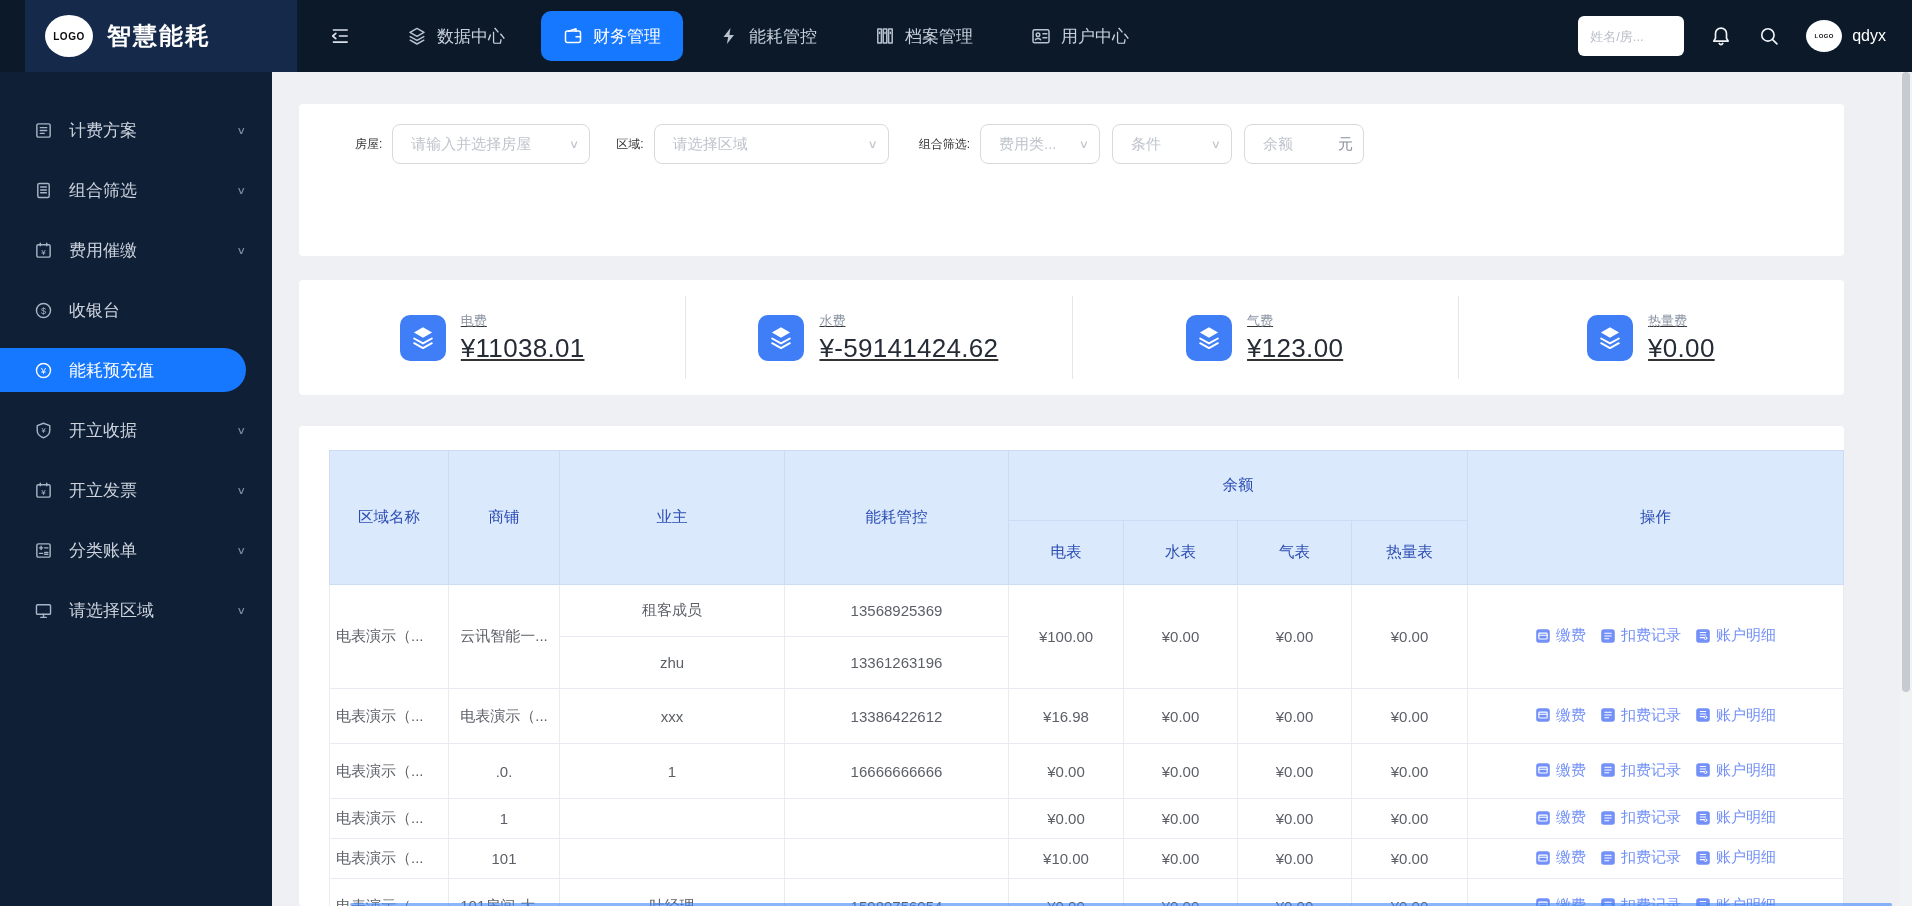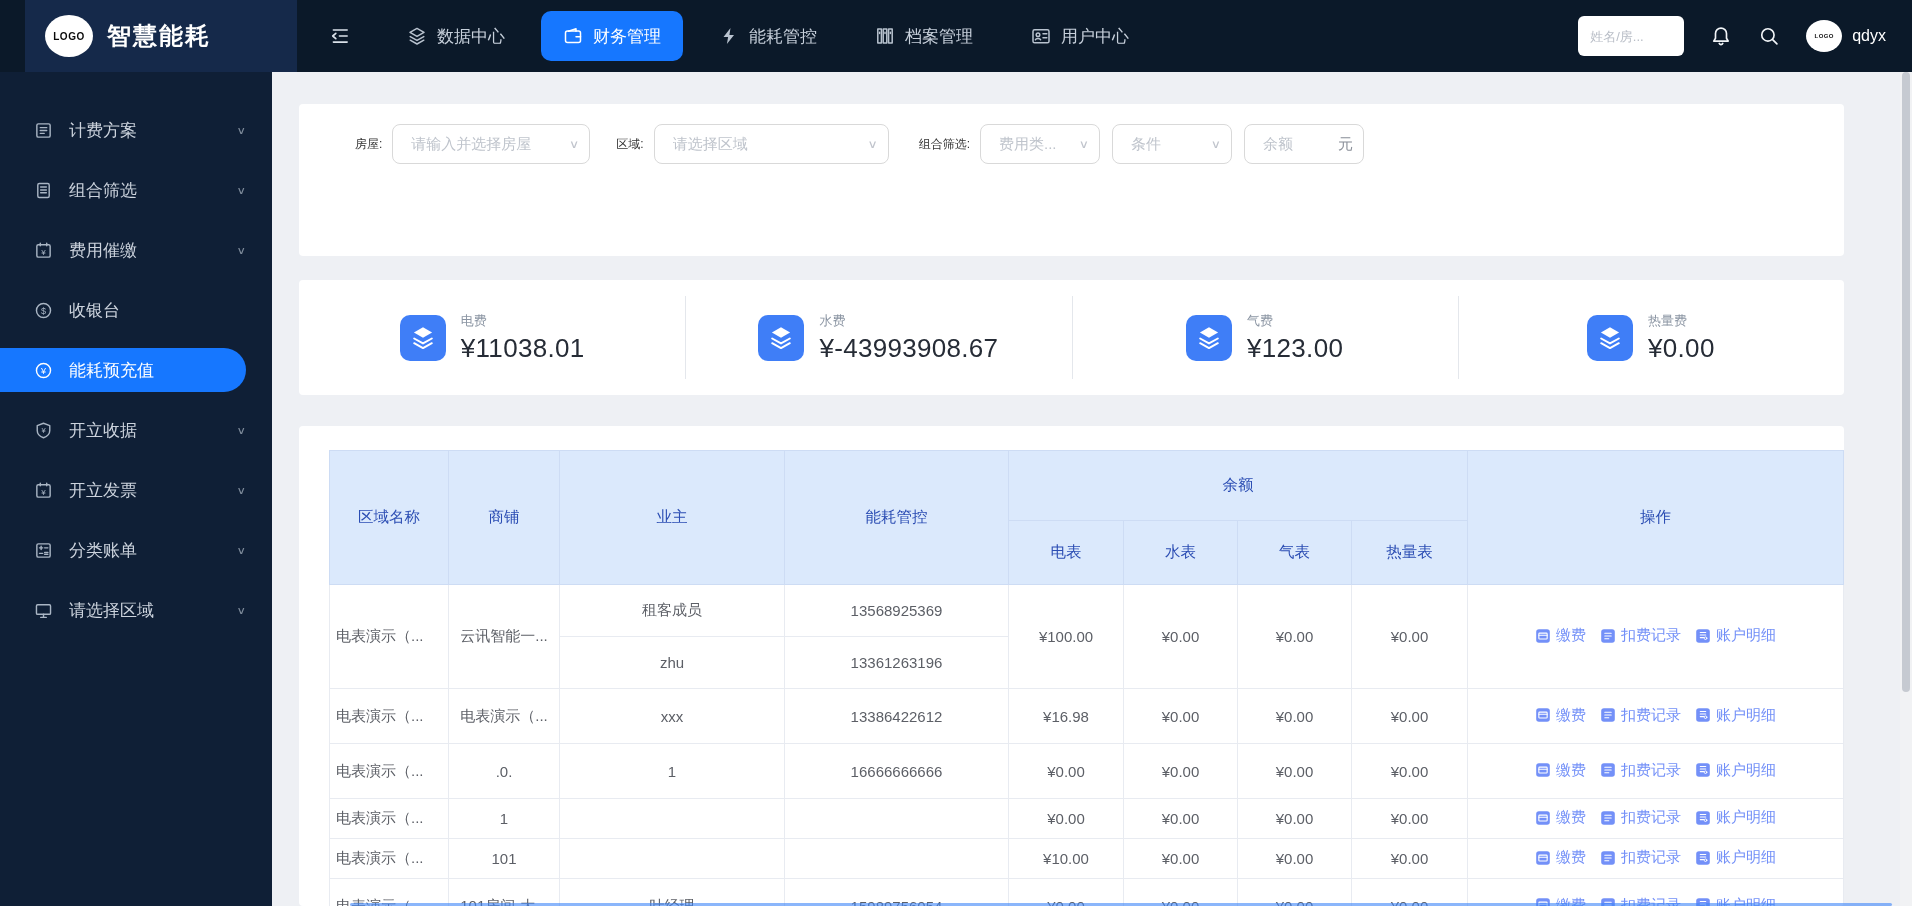--- a/index.html
+++ b/index.html
@@ -62,21 +62,21 @@
   .select-box .ph { color:#bfc4cc; font-size:15px; flex:1; overflow:hidden; white-space:nowrap; text-overflow:ellipsis; }
   .select-box .chev { color:#c0c4cc; font-size:14px; margin-left:6px; transform:scaleY(.8); }
   .unit { color:#8a8f99; font-size:15px; margin-left:6px; }
   .gap26 { width:26px; flex:none; } .gap30 { width:30px; flex:none; } .gap12 { width:12px; flex:none; }
   .w198{width:198px;} .w235{width:235px;} .w120{width:120px;}
   .btn-row { display:flex; gap:26px; margin-top:20px; }
   .teal-btn { background:var(--teal,#13c2c2); color:#fff; border:none; border-radius:4px;
     height:38px; padding:0 22px; font-size:16px; cursor:pointer; font-family:inherit; white-space:nowrap; }
 
   .stats-card { margin-top:24px; height:115px; display:flex; align-items:stretch; }
-  .stat { flex:1; display:flex; align-items:center; justify-content:center; gap:15px; position:relative; }
+  .stat { flex:1; display:flex; align-items:center; justify-content:center; gap:15px; position:relative;text-decoration:underline; }
   .stat + .stat::before { content:""; position:absolute; left:0; top:16px; bottom:16px; width:1px; background:#e4e7ec; }
   .stat-icon { width:46px; height:46px; border-radius:10px; background:var(--stat-icon,#3f7ef7);
     display:flex; align-items:center; justify-content:center; }
   .stat-label { font-size:13px; color:#8a94a2; margin-bottom:3px; }
   .stat-value { font-size:26px; color:#262c36; font-weight:500; letter-spacing:.3px; }
 
   .table-card { margin-top:31px; height:480px; padding:24px 0 0 30px; overflow:hidden; }
   table { border-collapse:collapse; table-layout:fixed; width:1514px; }
   thead th { background:var(--header-bg,#dbe9fc); color:var(--header-text,#2b4db3);
     font-weight:400; font-size:15.5px; border:1px solid #cddcf4; }
@@ -332,21 +332,21 @@
       <div class="stat">
         <span class="stat-icon">
           <svg width="26" height="26" viewBox="0 0 20 20" fill="none" stroke="currentColor" stroke-width="1.5" stroke-linecap="round" stroke-linejoin="round">
             <path d="M10 1.8 17 5.8 10 9.8 3 5.8Z" fill="#fff" stroke="none"></path>
             <path d="M3.2 10.4 10 14.2l6.8-3.8" stroke="#fff"></path>
             <path d="M3.2 14 10 17.8 16.8 14" stroke="#fff"></path>
           </svg>
         </span>
         <span>
           <div class="stat-label">水费</div>
-          <div class="stat-value">¥-43993908.67</div>
+          <div class="stat-value">¥-59141424.62</div>
         </span>
       </div>
       <div class="stat">
         <span class="stat-icon">
           <svg width="26" height="26" viewBox="0 0 20 20" fill="none" stroke="currentColor" stroke-width="1.5" stroke-linecap="round" stroke-linejoin="round">
             <path d="M10 1.8 17 5.8 10 9.8 3 5.8Z" fill="#fff" stroke="none"></path>
             <path d="M3.2 10.4 10 14.2l6.8-3.8" stroke="#fff"></path>
             <path d="M3.2 14 10 17.8 16.8 14" stroke="#fff"></path>
           </svg>
         </span>

